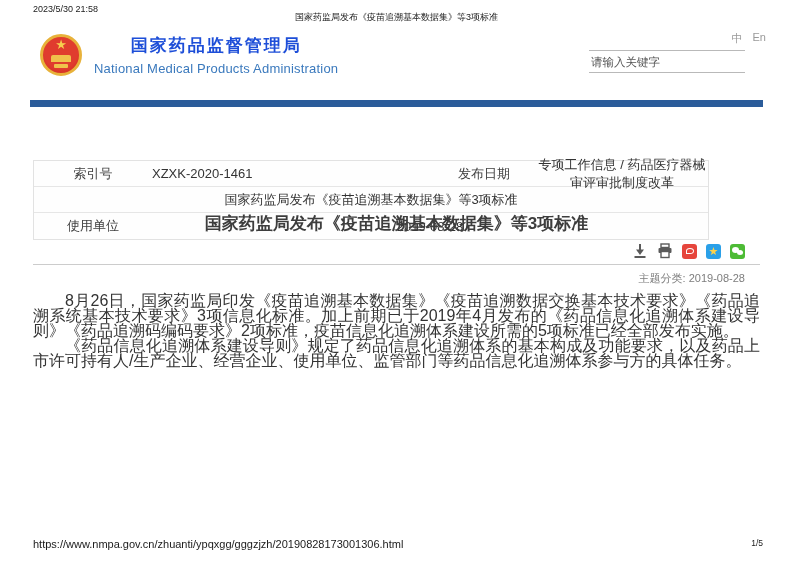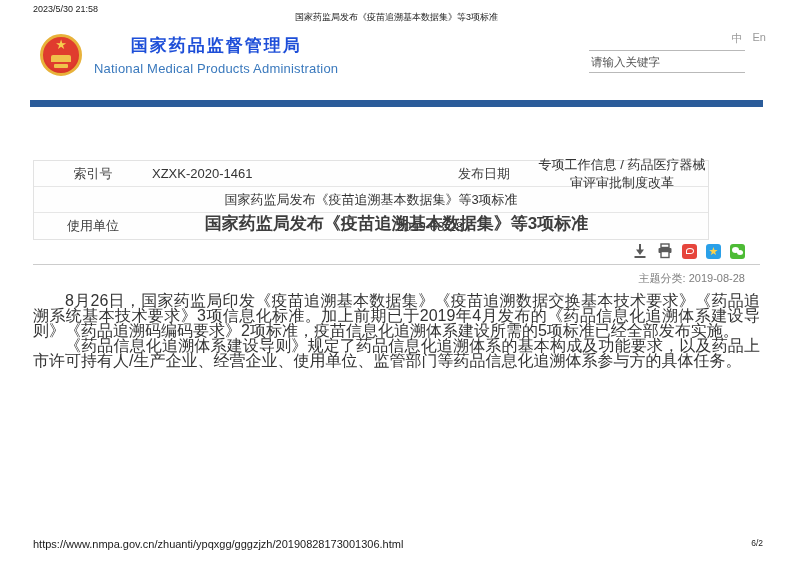--- a/index.html
+++ b/index.html
@@ -155,15 +155,15 @@
     <span>2019-08-28</span>
   </div>
 
   <div class="body-text">
     <p>8月26日，国家药监局印发《疫苗追溯基本数据集》《疫苗追溯数据交换基本技术要求》《药品追溯系统基本技术要求》3项信息化标准。加上前期已于2019年4月发布的《药品信息化追溯体系建设导则》《药品追溯码编码要求》2项标准，疫苗信息化追溯体系建设所需的5项标准已经全部发布实施。</p>
     <p>《药品信息化追溯体系建设导则》规定了药品信息化追溯体系的基本构成及功能要求，以及药品上市许可持有人/生产企业、经营企业、使用单位、监管部门等药品信息化追溯体系参与方的具体任务。</p>
 
   </div>
 
   <div class="print-url">https://www.nmpa.gov.cn/zhuanti/ypqxgg/gggzjzh/20190828173001306.html</div>
-  <div class="print-page">6/2</div>
+  <div class="print-page">1/5</div>
 
 </div>
 
 </body></html>

